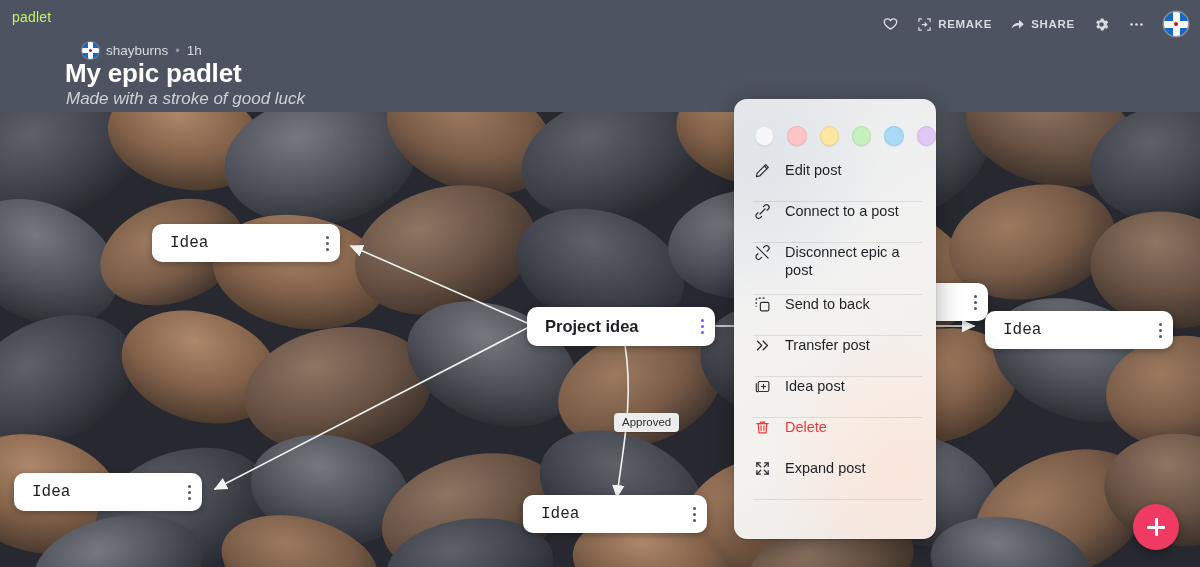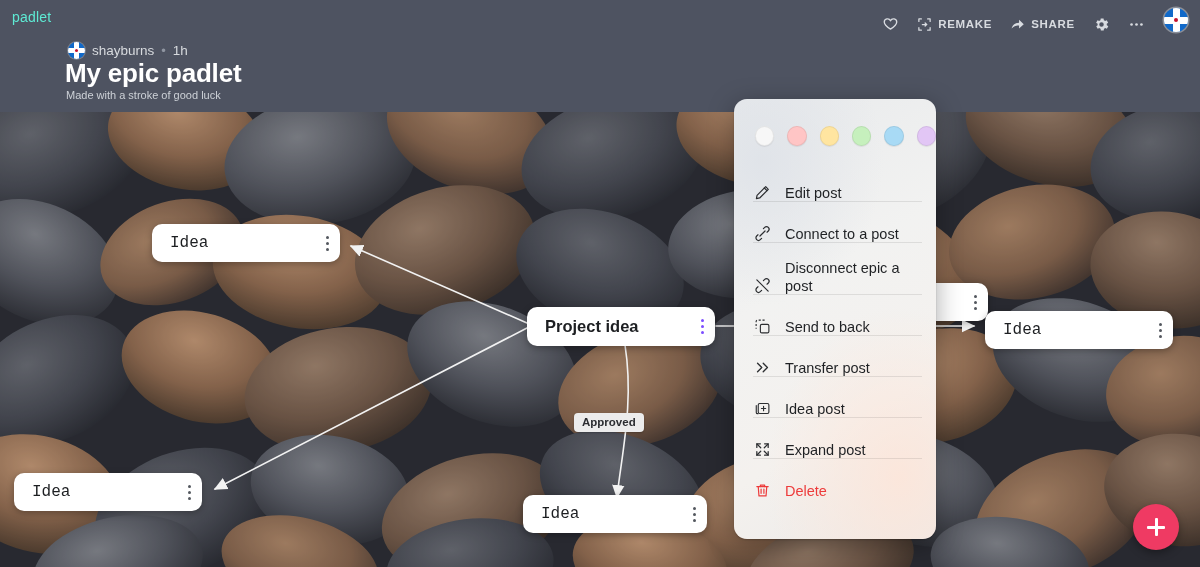--- a/index.html
+++ b/index.html
@@ -29,26 +29,26 @@
     left: 0; top: 0;
     width: 1200px;
     height: 112px;
     background: #4e5361;
     z-index: 20;
   }
   .brand {
     position: absolute;
     left: 12px; top: 9px;
     font-size: 14px;
-    color: #5eead4;
+    color: #bef264;
     letter-spacing: .2px;
   }
   .meta-row {
     position: absolute;
-    left: 68px; top: 41px;
+    left: 82px; top: 41px;
     display: flex;
     align-items: center;
     gap: 7px;
     height: 18px;
   }
   .avatar {
     width: 17px; height: 17px;
     border-radius: 50%;
     background: #1169c9;
     position: relative;
@@ -95,28 +95,30 @@
     position: absolute;
     left: 65px; top: 58px;
     font-size: 26px;
     font-weight: bold;
     color: #ffffff;
     letter-spacing: -.2px;
   }
   .padlet-sub {
     position: absolute;
     left: 66px; top: 89px;
-    font-size: 11px;
+    font-size: 17px;
     color: #cdd1d7;
+    font-style: italic;
   }
 
   .toolbar {
     position: absolute;
     right: 12px; top: 8px;
     display: flex;
+    align-items: center;
     gap: 0px;
     height: 32px;
   }
   .tb-btn {
     display: flex;
     align-items: center;
     gap: 6px;
     padding: 5px 9px;
     color: #d8dbe0;
     font-size: 11.5px;
@@ -289,21 +291,21 @@
     border-radius: 50%;
     cursor: pointer;
     box-shadow: inset 0 0 0 1px rgba(0,0,0,.07), 0 1px 1px rgba(0,0,0,.08);
   }
   .menu-list {
     margin-top: 8px;
   }
   .menu-item {
     position: relative;
     display: flex;
-    align-items: flex-end;
+    align-items: flex-start;
     gap: 13px;
     padding: 0 14px 0 19px;
     min-height: 41px;
     cursor: pointer;
   }
   .menu-item .mi-ico {
     flex: none;
     width: 19px; height: 19px;
     display: flex;
     align-items: center;
@@ -477,21 +479,21 @@
 
     <div class="post" style="left:523px;top:383px;width:184px;height:38px;">
       <div class="post-text">Idea</div>
       <div class="kebab">
           <i></i>
           <i></i>
           <i></i>
         </div>
     </div>
 
-    <div class="link-label" style="left:574px;top:301px;font-weight:bold;">Approved</div>
+    <div class="link-label" style="left:614px;top:301px;">Approved</div>
 
     <div class="fab"></div>
   </div>
 
   <div class="header">
     <div class="brand">padlet</div>
 
     <div class="meta-row">
       <div class="avatar">
           <span class="dot"></span>
@@ -631,42 +633,42 @@
           <svg width="17" height="17" viewBox="0 0 24 24" fill="none" stroke="currentColor" stroke-width="1.6" stroke-linejoin="round" stroke-linecap="round">
             <rect x="6" y="5" width="15" height="14" rx="2"></rect>
             <path d="M13.5 9v6M10.5 12h6"></path>
             <path d="M3.2 8v9.5a1.8 1.8 0 0 0 1.8 1.8h.6"></path>
           </svg>
         </span>
         <span class="mi-label">Idea post</span>
         <span class="divider"></span>
       </div>
 
+      <div class="menu-item danger">
+        <span class="mi-ico">
+          <svg width="17" height="17" viewBox="0 0 24 24" fill="none" stroke="currentColor" stroke-width="1.7" stroke-linecap="round" stroke-linejoin="round">
+            <path d="M4 6.5h16"></path>
+            <path d="M9 6.5V4.3h6v2.2"></path>
+            <path d="M6 6.5l1 13.2h10l1-13.2"></path>
+            <path d="M10 10v6M14 10v6"></path>
+          </svg>
+        </span>
+        <span class="mi-label">Delete</span>
+      </div>
+
       <div class="menu-item">
         <span class="mi-ico">
           <svg width="17" height="17" viewBox="0 0 24 24" fill="none" stroke="currentColor" stroke-width="1.8" stroke-linecap="round" stroke-linejoin="round">
             <path d="M4 9V4h5"></path>
               <path d="M20 9V4h-5"></path>
               <path d="M4 15v5h5"></path>
               <path d="M20 15v5h-5"></path>
             <path d="M4 4l5.5 5.5M20 4l-5.5 5.5M4 20l5.5-5.5M20 20l-5.5-5.5"></path>
           </svg>
         </span>
         <span class="mi-label">Expand post</span>
         <span class="divider"></span>
       </div>
 
-      <div class="menu-item danger">
-        <span class="mi-ico">
-          <svg width="17" height="17" viewBox="0 0 24 24" fill="none" stroke="currentColor" stroke-width="1.7" stroke-linecap="round" stroke-linejoin="round">
-            <path d="M4 6.5h16"></path>
-            <path d="M9 6.5V4.3h6v2.2"></path>
-            <path d="M6 6.5l1 13.2h10l1-13.2"></path>
-            <path d="M10 10v6M14 10v6"></path>
-          </svg>
-        </span>
-        <span class="mi-label">Delete</span>
-      </div>
-
     </div>
   </div>
 
 </div>
 
 </body></html>

